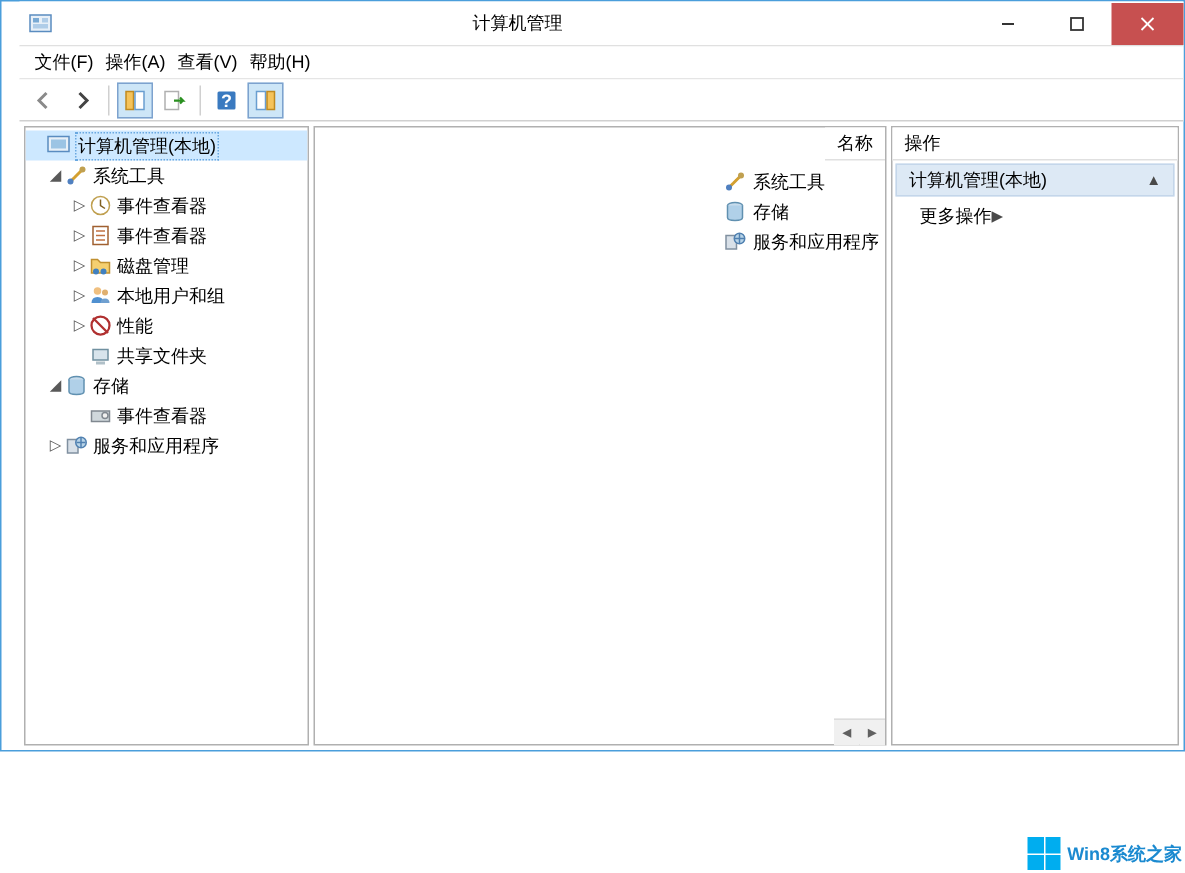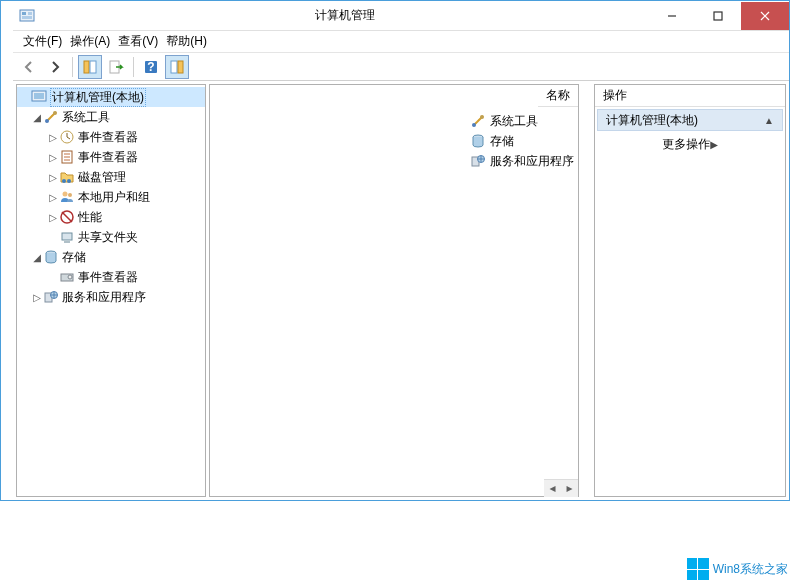--- a/index.html
+++ b/index.html
@@ -15,41 +15,41 @@
 .menubar { height: 22px; display: flex; align-items: center; padding: 0 6px; border-bottom: 1px solid #e5e5e5; background: #fff; }
 .menubar .mitem { padding: 2px 4px; cursor: default; }
 .toolbar { height: 28px; display: flex; align-items: center; padding: 2px 4px; gap: 2px; border-bottom: 1px solid #d0d0d0; background: #fff; }
 .toolbar .tbtn { width: 24px; height: 24px; display: flex; align-items: center; justify-content: center; border: 1px solid transparent; }
 .toolbar .tbtn.active { border: 1px solid #7da2ce; background: #cde6f7; }
 .toolbar .sep { width: 1px; height: 20px; background: #d0d0d0; margin: 0 3px; }
 .content { flex: 1; display: flex; padding: 3px; gap: 3px; overflow: hidden; }
 .panel { border: 1px solid #b0b0b0; background: #fff; display: flex; flex-direction: column; }
 .panel.left { width: 190px; }
 .panel.mid { flex: 1; align-items: flex-end; }
-.panel.right { width: 192px; margin-left: 12px; }
+.panel.right { width: 192px; }
 .colhdr { height: 22px; border-bottom: 1px solid #e0e0e0; display: flex; align-items: center; padding: 0 8px; background: #fff; font-size: 12px; }
 .tree { padding: 2px 0; overflow: auto; flex: 1; }
 .tnode { display: flex; align-items: center; height: 20px; padding-right: 4px; white-space: nowrap; cursor: default; }
 .tnode .exp { width: 12px; display: flex; align-items: center; justify-content: center; color: #595959; font-size: 10px; }
 .tnode .ico { width: 16px; height: 16px; margin-right: 3px; display: flex; align-items: center; justify-content: center; }
 .tnode.selected { background: #cde8ff; }
 .tnode.selected .lbl { border: 1px dotted #6aa8e0; padding: 0 1px; }
 .ind0 { padding-left: 2px; }
 .ind1 { padding-left: 14px; }
 .ind2 { padding-left: 30px; }
 .mid .list { padding: 4px; }
 .mid .lrow { display: flex; align-items: center; height: 20px; gap: 4px; padding-left: 2px; }
 .mid .lrow .ico { width: 16px; height: 16px; display: flex; align-items: center; justify-content: center; }
 .right .actions { padding: 0; flex: 1; }
 .right .ahdr { height: 22px; background: #dde9f5; border: 1px solid #c4d6ea; margin: 2px; display: flex; align-items: center; padding: 0 8px; justify-content: space-between; }
-.right .aitem { height: 22px; display: flex; align-items: center; padding: 0 16px; justify-content: center; margin: 0 2px; }
+.right .aitem { height: 22px; display: flex; align-items: center; padding: 0 16px; justify-content: flex-start; margin: 0 2px; }
 .scroll-h { height: 17px; background: #f0f0f0; border-top: 1px solid #dcdcdc; display: flex; align-items: center; }
 .scroll-h .sbtn { width: 17px; height: 17px; display: flex; align-items: center; justify-content: center; color: #606060; background: #f0f0f0; }
 .scroll-h .track { flex: 1; }
-.watermark { position: absolute; right: 2px; bottom: 2px; display: flex; align-items: center; gap: 4px; font-size: 14px; color: #1b8ad0; font-weight: 400; }
+.watermark { position: absolute; right: 2px; bottom: 2px; display: flex; align-items: center; gap: 4px; font-size: 14px; color: #1b8ad0; font-weight: 700; }
 .winlogo { width: 22px; height: 22px; display: grid; grid-template-columns: 1fr 1fr; grid-template-rows: 1fr 1fr; gap: 1px; }
 .winlogo div { background: #00adef; }
 .arrow-up { font-size: 10px; color: #4a4a4a; }
 .arrow-right { font-size: 10px; color: #4a4a4a; }
 </style>
 </head>
 <body>
 
 <div class="window">
 

